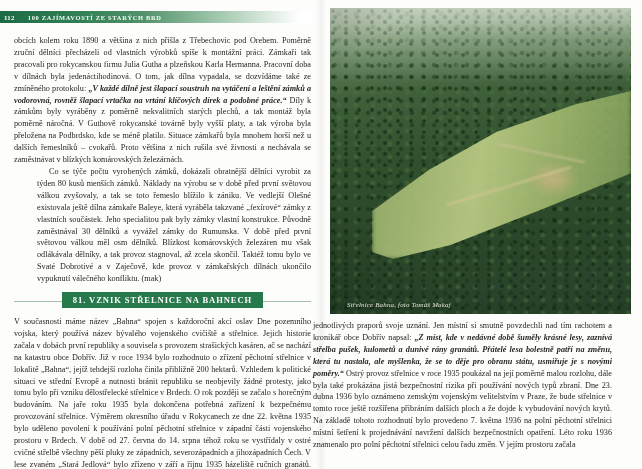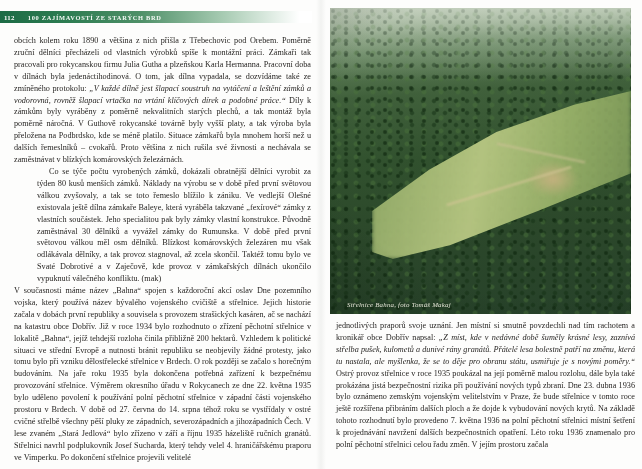--- a/index.html
+++ b/index.html
@@ -28,24 +28,24 @@
     margin-left:13px; font-size:6.4px; letter-spacing:0.7px; font-weight:bold;
     color:#f4faf6; white-space:nowrap;
   }
 
   
   .body-text {
     margin:0; text-align:justify;
     font-size:8.2px; line-height:11.9px; color:#282624;
   }
   .indent { text-indent:12px;margin-left:23px; }
-  .quote-italic { font-style:italic; }
+  .quote-italic { font-style:italic;font-weight:bold; }
 
   .left-text { position:absolute; left:14px; top:35px; width:297px; }
-  .right-text { position:absolute; left:336px; top:320px; width:299px; }
+  .right-text { position:absolute; left:313px; top:320px; width:299px; }
 
   
   .heading-row { position:relative; height:18px; margin:7px 0 6px 0; }
   .heading-rule {
     position:absolute; left:0; right:0; top:50%; height:1px;
     background:#a3bfab;
   }
   .heading-box {
     position:relative; margin:0 auto; width:max-content;
     background:#26794b; color:#ffffff;
@@ -114,20 +114,24 @@
     <div class="running-header">
       <span class="page-num">112</span>
       <span class="book-title">100 ZAJÍMAVOSTÍ ZE STARÝCH BRD</span>
     </div>
 
     <div class="left-text">
       <p class="body-text"><span>obcích kolem roku 1890 a většina z nich přišla z Třebechovic pod Orebem. Poměrně zruční dělníci přecházeli od vlastních výrobků spíše k montážní práci. Zámkaři tak pracovali pro rokycanskou firmu Julia Gutha a plzeňskou Karla Hermanna. Pracovní doba v dílnách byla jedenáctihodinová. O tom, jak dílna vypadala, se dozvídáme také ze zmíněného protokolu: </span><span class="quote-italic">„V každé dílně jest šlapací soustruh na vytáčení a leštění zámků a vodorovná, rovněž šlapací vrtačka na vrtání klíčových dírek a podobné práce.“</span><span> Díly k zámkům byly vyráběny z poměrně nekvalitních starých plechů, a tak montáž byla poměrně náročná. V Guthově rokycanské továrně byly vyšší platy, a tak výroba byla přeložena na Podbrdsko, kde se méně platilo. Situace zámkařů byla mnohem horší než u dalších řemeslníků – cvokařů. Proto většina z nich rušila své živnosti a nechávala se zaměstnávat v blízkých komárovských železárnách.</span></p>
 
       <p class="body-text indent">Co se týče počtu vyrobených zámků, dokázali obratnější dělníci vyrobit za týden 80 kusů menších zámků. Náklady na výrobu se v době před první světovou válkou zvyšovaly, a tak se toto řemeslo blížilo k zániku. Ve vedlejší Olešné existovala ještě dílna zámkaře Baleye, která vyráběla takzvané „fexírové“ zámky z vlastních součástek. Jeho specialitou pak byly zámky vlastní konstrukce. Původně zaměstnával 30 dělníků a vyvážel zámky do Rumunska. V době před první světovou válkou měl osm dělníků. Blízkost komárovských železáren mu však odlákávala dělníky, a tak provoz stagnoval, až zcela skončil. Taktéž tomu bylo ve Svaté Dobrotivé a v Zaječově, kde provoz v zámkařských dílnách ukončilo vypuknutí válečného konfliktu. (mak)</p>
 
+      <div class="heading-row">
+        <div class="heading-rule"></div>
+        <div class="heading-box">81. VZNIK STŘELNICE NA BAHNECH</div>
+      </div>
 
       <p class="body-text">V současnosti máme název „Bahna“ spojen s každoroční akcí oslav Dne pozemního vojska, který používá název bývalého vojenského cvičiště a střelnice. Jejich historie začala v dobách první republiky a souvisela s provozem strašických kasáren, ač se nachází na katastru obce Dobřív. Již v roce 1934 bylo rozhodnuto o zřízení pěchotní střelnice v lokalitě „Bahna“, jejíž tehdejší rozloha činila přibližně 200 hektarů. Vzhledem k politické situaci ve střední Evropě a nutnosti bránit republiku se neobjevily žádné protesty, jako tomu bylo při vzniku dělostřelecké střelnice v Brdech. O rok později se začalo s horečným budováním. Na jaře roku 1935 byla dokončena potřebná zařízení k bezpečnému provozování střelnice. Výměrem okresního úřadu v Rokycanech ze dne 22. května 1935 bylo uděleno povolení k používání polní pěchotní střelnice v západní části vojenského prostoru v Brdech. V době od 27. června do 14. srpna téhož roku se vystřídaly v ostré cvičné střelbě všechny pěší pluky ze západních, severozápadních a jihozápadních Čech. V lese zvaném „Stará Jedlová“ bylo zřízeno v září a říjnu 1935 házeliště ručních granátů. Střelnici navrhl podplukovník Josef Sucharda, který tehdy velel 4. hraničářskému praporu ve Vimperku. Po dokončení střelnice projevili velitelé</p>
     </div>
   </div>
 
   <div class="gutter"></div>
 
   <div>
     <div class="photo">
       <div class="ph-layer ph-base"></div>

